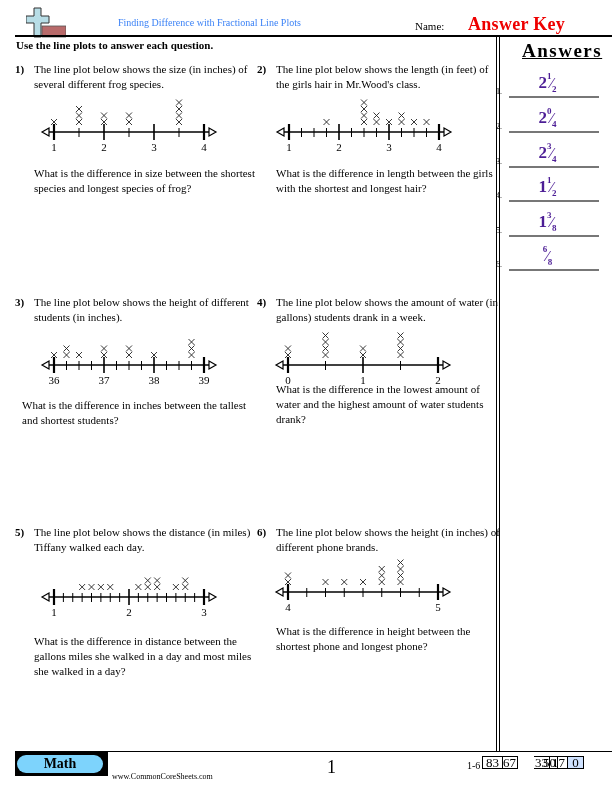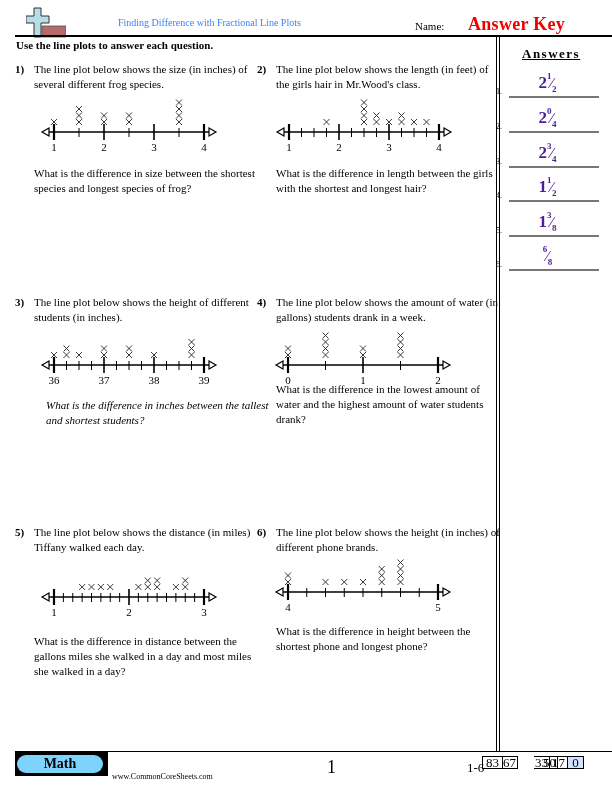--- a/index.html
+++ b/index.html
@@ -7,40 +7,40 @@
          font-family: "Liberation Serif", serif; color: #000; }
   .abs { position: absolute; }
   .logo { left: 26px; top: 6px; width: 40px; height: 32px; }
   .title { left: 118px; top: 17px; font-size: 10px; color: #3b82f6; }
   .name-label { left: 415px; top: 20px; font-size: 11px; }
   .name-val { left: 468px; top: 14px; font-size: 18px; font-weight: bold; color: #e00; letter-spacing: 0.3px; }
   .hdr-line { left: 15px; top: 35px; width: 597px; height: 2px; background: #000; }
   .instr { left: 16px; top: 39px; font-size: 11px; font-weight: bold; }
   .vline1 { left: 496px; top: 37px; width: 1px; height: 715px; background: #000; }
   .vline2 { left: 499px; top: 37px; width: 1px; height: 715px; background: #000; }
-  .ans-head { left: 522px; top: 46px; font-size: 13px; font-weight: bold; text-decoration: underline; letter-spacing: 1.5px; }
+  .ans-head { left: 522px; top: 40px; font-size: 19px; font-weight: bold; text-decoration: underline; letter-spacing: 1.5px; }
   .ans-row { left: 496px; width: 116px; height: 30px; }
   .ans-num { position: absolute; left: 0; bottom: 2px; font-size: 8px; }
   .ans-line { position: absolute; left: 13px; right: 13px; bottom: 0; height: 2px; background: #777; }
   .ans-val { position: absolute; left: 0; right: 13px; bottom: 4px; text-align: center; color: #4c1d95; font-weight: bold; font-size: 17px; }
   .ans-val sup { font-size: 9px; position: relative; top: -2px; }
   .ans-val .slash { font-size: 14px; margin: 0 -1px; }
   .ans-val sub { font-size: 9px; }
   .q { width: 225px; font-size: 11px; line-height: 15px; }
   .q-num { position: absolute; left: -19px; top: 0; font-weight: bold; font-size: 11px; }
   .q-text { display: block; }
   .q-question { position: absolute; left: 0; width: 228px; font-size: 11px; line-height: 15px; }
   svg.plot { position: absolute; overflow: visible; }
   .footer-line { left: 15px; top: 751px; width: 597px; height: 1px; background: #000; }
   .math-badge { left: 15px; top: 752px; width: 93px; height: 24px; background: #000; }
   .math-pill { position: absolute; left: 2px; top: 3px; width: 86px; height: 18px; background: #7dd3fc; border-radius: 10px;
                text-align: center; font-weight: bold; font-size: 14px; line-height: 18px; }
   .site { left: 112px; top: 772px; font-size: 8px; }
   .page-num { left: 327px; top: 757px; font-size: 18px; }
-  .range { left: 467px; top: 760px; font-size: 13px; }
+  .range { left: 467px; top: 760px; font-size: 10px; }
   .score-box { top: 756px; height: 11px; border: 1px solid #000; border-left: none; font-size: 13px; text-align: center; line-height: 11px; }
 </style>
 </head>
 <body>
 
 <svg class="abs logo" viewBox="0 0 40 32">
   <rect x="16" y="20" width="24" height="11" fill="#b86a6a" stroke="#555" stroke-width="0.8"></rect>
   <path d="M8 2 h7 v8 h8 v7 h-8 v14 h-7 v-14 h-8 v-7 h8 z" fill="#b7dde6" stroke="#333" stroke-width="1"></path>
 </svg>
 <div class="abs title">Finding Difference with Fractional Line Plots</div>
@@ -155,21 +155,21 @@
       <path d="M106 24 L112 30 M112 24 L106 30" stroke="#222" stroke-width="0.9" fill="none"></path>
       <path d="M118.5 24 L124.5 30 M124.5 24 L118.5 30" stroke="#222" stroke-width="0.9" fill="none"></path>
       <path d="M118.5 17.5 L124.5 23.5 M124.5 17.5 L118.5 23.5" stroke="#222" stroke-width="0.9" fill="none"></path>
       <path d="M131 24 L137 30 M137 24 L131 30" stroke="#222" stroke-width="0.9" fill="none"></path>
       <path d="M143.5 24 L149.5 30 M149.5 24 L143.5 30" stroke="#222" stroke-width="0.9" fill="none"></path>
     </svg>
     <div class="abs q" style="left: 34px; top: 295px;">
       <span class="q-num">3)</span>
       <span class="q-text">The line plot below shows the height of different students (in inches).</span>
     </div>
-    <div class="abs q-question" style="left: 46px; top: 398px; font-style: italic;">What is the difference in inches between the tallest and shortest students?</div>
+    <div class="abs q-question" style="left: 22px; top: 398px;">What is the difference in inches between the tallest and shortest students?</div>
     <svg class="plot" width="180" height="60" style="left: 40px; top: 328px;">
       <line x1="4" y1="37" x2="174" y2="37" stroke="#000" stroke-width="1.6"></line>
       <path d="M2 37 l7 -4 v8 z" fill="#fff" stroke="#000" stroke-width="1.2"></path>
       <path d="M176 37 l-7 -4 v8 z" fill="#fff" stroke="#000" stroke-width="1.2"></path>
       <line x1="14" y1="29" x2="14" y2="45" stroke="#000" stroke-width="2.2"></line>
       <line x1="26.5" y1="33" x2="26.5" y2="42" stroke="#000" stroke-width="1"></line>
       <line x1="39" y1="33" x2="39" y2="42" stroke="#000" stroke-width="1"></line>
       <line x1="51.5" y1="33" x2="51.5" y2="42" stroke="#000" stroke-width="1"></line>
       <line x1="64" y1="29" x2="64" y2="45" stroke="#000" stroke-width="1.6"></line>
       <line x1="76.5" y1="33" x2="76.5" y2="42" stroke="#000" stroke-width="1"></line>

